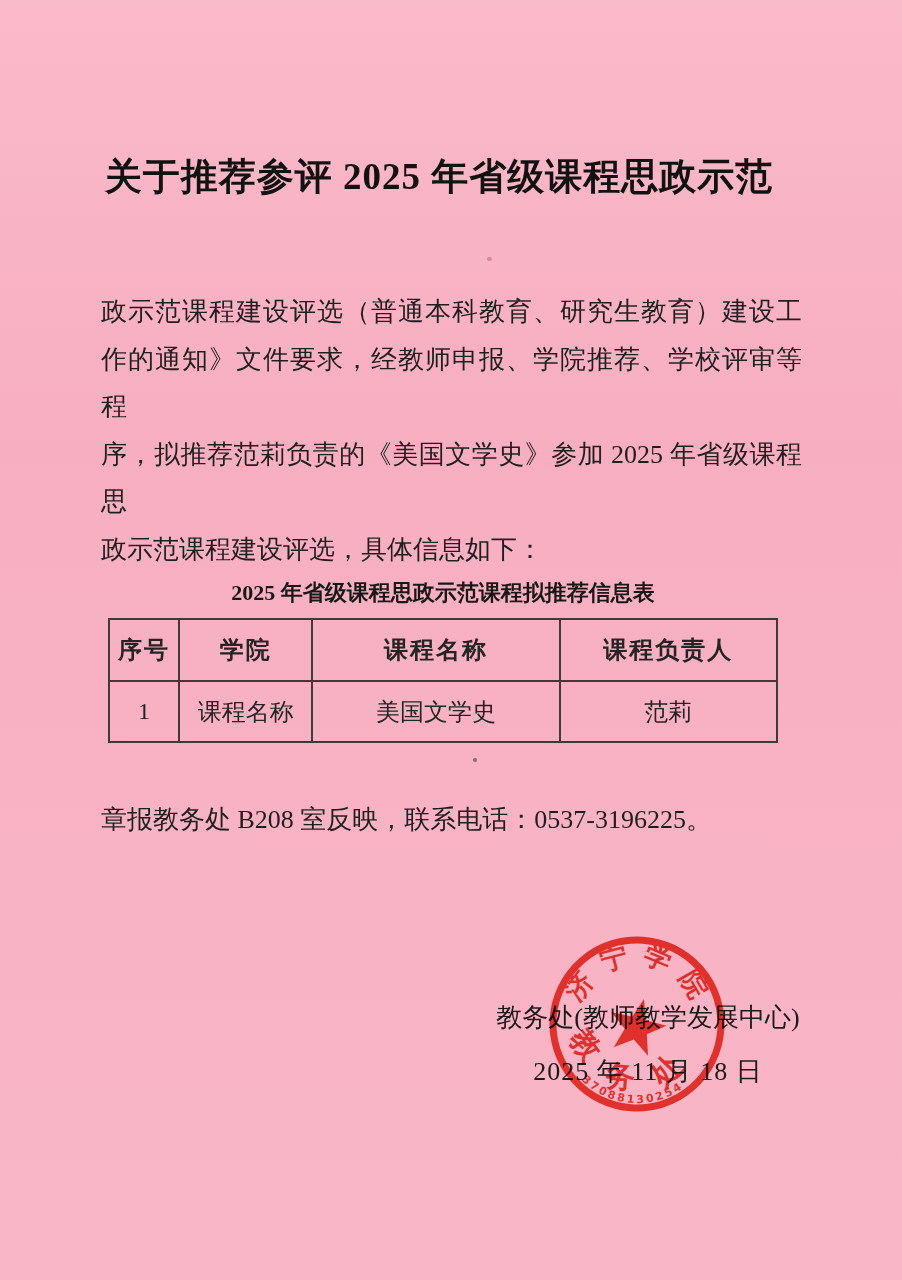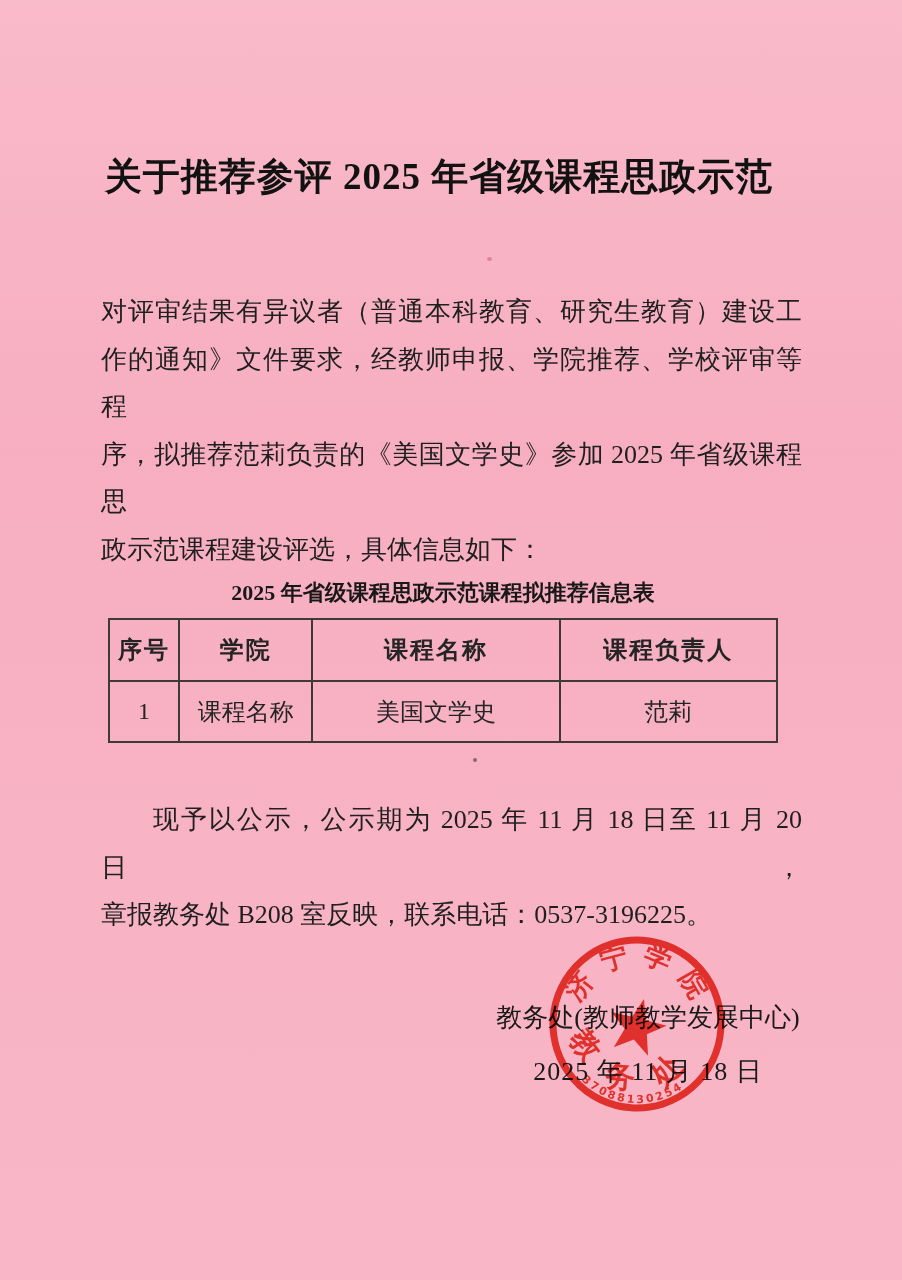--- a/index.html
+++ b/index.html
@@ -117,21 +117,21 @@
 </head>
 <body>
 
 <div class="page">
 
   <div class="doc-title">
     <div>关于推荐参评 2025 年省级课程思政示范</div>
   </div>
 
   <div class="body-block">
-    <div class="para-line fill">对评审结果有异议者（普通本科教育、研究生教育）建设工</div>
+    <div class="para-line fill">政示范课程建设评选（普通本科教育、研究生教育）建设工</div>
     <div class="para-line fill">作的通知》文件要求，经教师申报、学院推荐、学校评审等程</div>
     <div class="para-line fill">序，拟推荐范莉负责的《美国文学史》参加 2025 年省级课程思</div>
     <div class="para-line">政示范课程建设评选，具体信息如下：</div>
   </div>
 
   <div class="table-block">
     <div class="table-caption">2025 年省级课程思政示范课程拟推荐信息表</div>
     <table class="rec-table">
       <colgroup>
         <col style="width:70px">
@@ -152,21 +152,20 @@
           <td>1</td>
           <td>课程名称</td>
           <td>美国文学史</td>
           <td>范莉</td>
         </tr>
       </tbody>
     </table>
   </div>
 
   <div class="closing-block">
-    <div class="para-line fill indent">现予以公示，公示期为 2025 年 11 月 18 日至 11 月 20 日，</div>
     <div class="para-line">章报教务处 B208 室反映，联系电话：0537-3196225。</div>
   </div>
 
   <div class="sign-block">
     <div>教务处(教师教学发展中心)</div>
     <div class="sign-date">2025 年 11 月 18 日</div>
   </div>
 
   <svg class="seal" viewBox="0 0 200 200" xmlns="http://www.w3.org/2000/svg">
     <defs>

